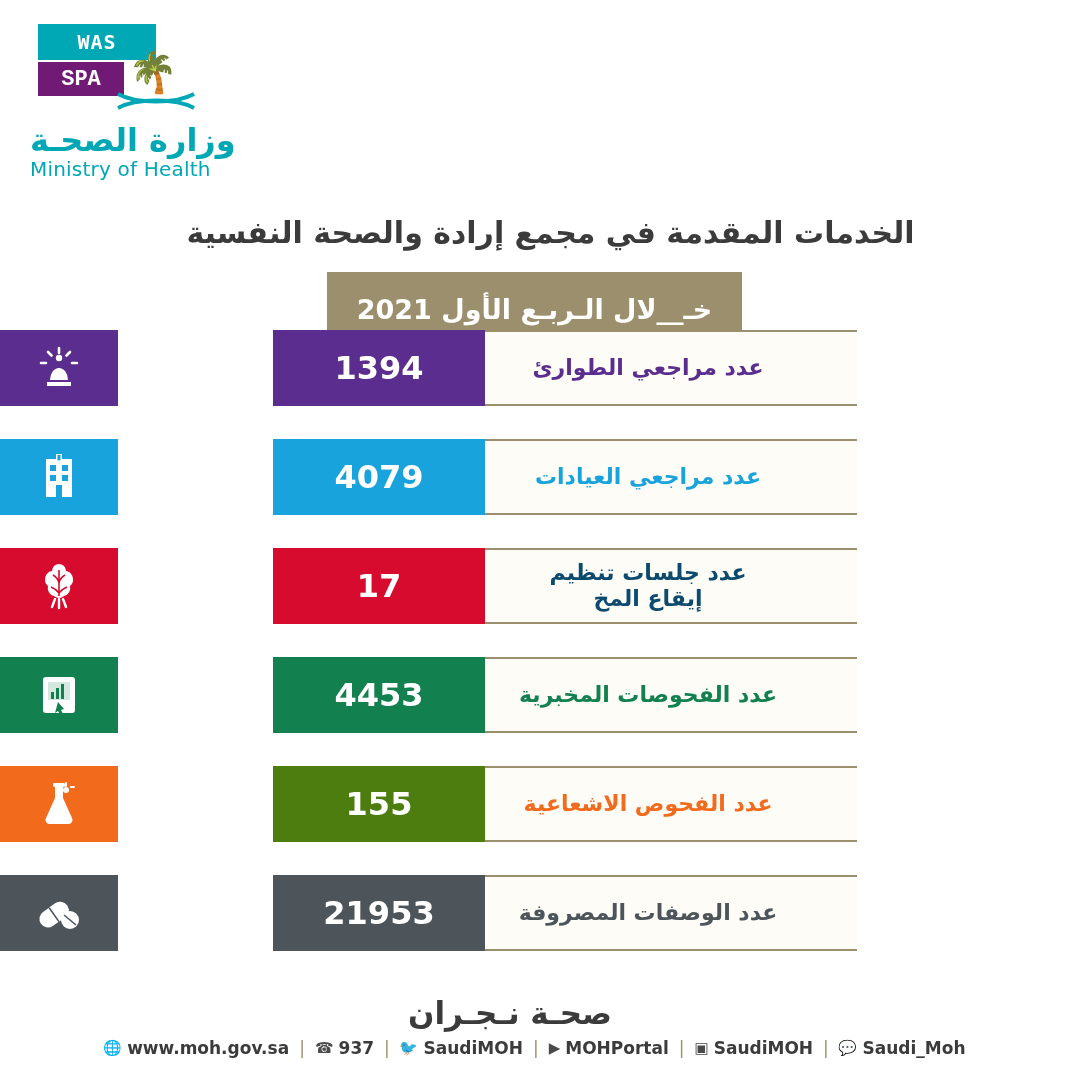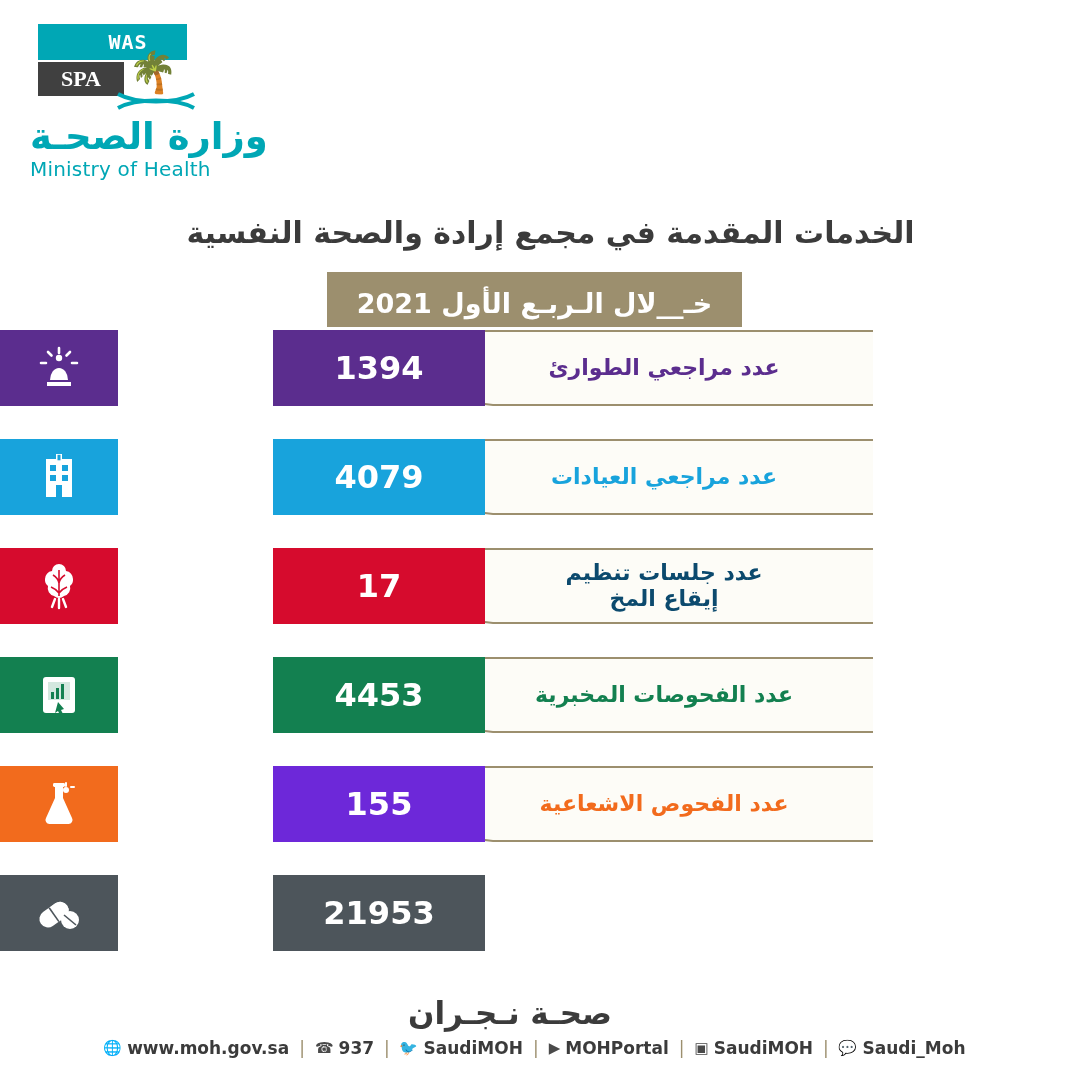--- a/index.html
+++ b/index.html
@@ -38,58 +38,57 @@
     height: 36px;
     background: #00a7b5;
     color: #ffffff;
     font-size: 20px;
     font-weight: bold;
     letter-spacing: 1px;
     display: flex;
     align-items: center;
     justify-content: center;
     font-family: "DejaVu Sans Mono", monospace;
-    padding-left: 31px;
   }
   .spa-word2 {
     position: absolute;
     left: 8px;
     top: 44px;
     width: 86px;
     height: 34px;
-    background: #404040;
+    background: #701a75;
     color: #ffffff;
     font-size: 22px;
     font-weight: bold;
     display: flex;
     align-items: center;
     justify-content: center;
-    font-family: Liberation Serif, serif;
+    font-family: Liberation Mono, monospace;
   }
   .palm {
     position: absolute;
     left: 98px;
     top: 34px;
     font-size: 40px;
     color: #00a7b5;
     line-height: 1;
   }
   .swords {
     position: absolute;
     left: 86px;
     top: 72px;
     width: 80px;
     height: 22px;
   }
   .moh-ar {
-    font-size: 37px;
+    font-size: 32px;
     color: #00a7b5;
     font-weight: bold;
     direction: rtl;
-    margin-top: 6px;
+    margin-top: 12px;
     line-height: 1.15;
     letter-spacing: -1px;
   }
   .moh-en {
     font-size: 20px;
     color: #00a7b5;
     letter-spacing: 0.2px;
     margin-top: -2px;
   }
 
@@ -112,21 +111,21 @@
     left: 0;
     width: 1069px;
     text-align: center;
   }
   .subtitle {
     display: inline-block;
     background: #9c8f6e;
     color: #ffffff;
     font-size: 27px;
     font-weight: bold;
-    padding: 16px 30px 8px 30px;
+    padding: 22px 30px 8px 30px;
     direction: rtl;
     letter-spacing: 1px;
   }
 
   
   .rows {
     position: absolute;
     top: 330px;
     left: 0;
     width: 1069px;
@@ -154,21 +153,21 @@
 
   .bar {
     position: relative;
     width: 600px;
     height: 76px;
     margin-right: 18px;
     flex: 0 0 auto;
   }
   .bar-label {
     position: absolute;
-    right: 0;
+    right: 16px;
     top: 0;
     width: 420px;
     height: 76px;
     background: #fdfcf7;
     border: 2px solid #9c8f6e;
     border-right: none;
     border-radius: 0 0 0 40px;
     box-sizing: border-box;
     display: flex;
     align-items: center;
@@ -332,37 +331,38 @@
     <div class="icon-box" style="background:#f26b1d">
       <svg width="46" height="52" viewBox="0 0 46 52">
         <path d="M19 8 h8 v12 l9 20 a4 4 0 0 1-3.6 6 H13.6 a4 4 0 0 1-3.6-6 l9-20z" fill="#fff"></path>
         <rect x="17" y="5" width="12" height="4" rx="1.4" fill="#fff"></rect>
         <circle cx="30" cy="12" r="3" fill="#fff"></circle>
         <path d="M30 5 v3 M35 9 h3" stroke="#fff" stroke-width="2" stroke-linecap="round"></path>
       </svg>
     </div>
     <div class="bar">
       <div class="bar-label" style="color:#f26b1d">عدد الفحوص الاشعاعية</div>
-      <div class="bar-value" style="background:#6d28d9">155</div>
+      <div class="bar-value" style="background:#4d7c0f">155</div>
     </div>
   </div>
 
   <div class="row">
     <div class="icon-box" style="background:#4d555b">
       <svg width="54" height="48" viewBox="0 0 54 48">
         <g transform="rotate(-35 27 24)">
           <rect x="6" y="14" width="32" height="17" rx="8.5" fill="#fff"></rect>
           <path d="M22 14 h7.5 a8.5 8.5 0 0 1 0 17 H22z" fill="#fff" opacity="0.75"></path>
           <line x1="22" y1="14" x2="22" y2="31" stroke="#4d555b" stroke-width="1.6"></line>
         </g>
         <circle cx="38" cy="31" r="9" fill="#fff"></circle>
         <path d="M32 26 l12 10" stroke="#4d555b" stroke-width="1.6"></path>
       </svg>
     </div>
     <div class="bar">
+      <div class="bar-label" style="color:#4d555b">عدد الوصفات المصروفة</div>
       <div class="bar-value" style="background:#4d555b">21953</div>
     </div>
   </div>
 
 </div>
 
 <div class="footer-title">صحـة نـجـران</div>
 <div class="footer-bar">
   <div class="foot-item">
     <span class="foot-ic">🌐</span>

